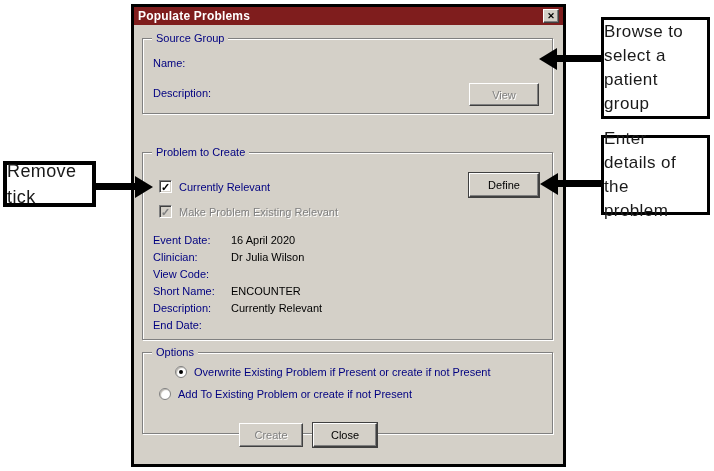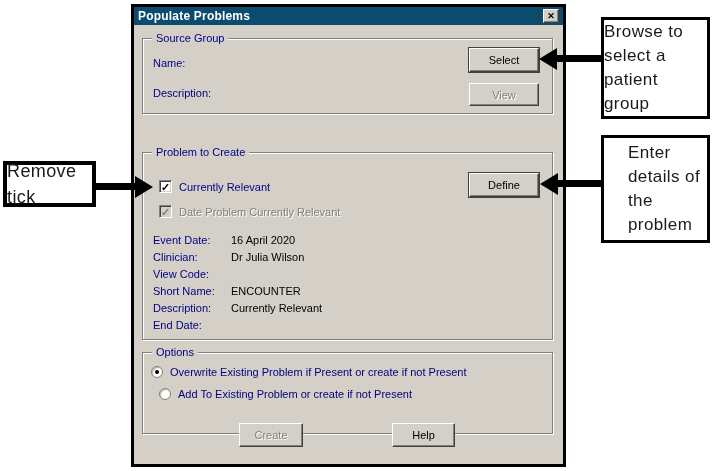--- a/index.html
+++ b/index.html
@@ -7,21 +7,21 @@
   body { font-family:"Liberation Sans", sans-serif; }
   .stage { position:relative; width:714px; height:471px; background:#ffffff; overflow:hidden; }
 
   
   .dialog {
     position:absolute; left:131px; top:4px; width:435px; height:463px;
     background:#d4d0c8; border:3px solid #000000; z-index:5;
   }
   .titlebar {
     position:absolute; left:0; top:0; right:0; height:18px;
-    background:#0c4a6e; display:flex; align-items:center; padding-left:4px;
+    background:#7f1d1d; display:flex; align-items:center; padding-left:4px;
   }
   .titlebar .title { color:#ffffff; font-size:12px; font-weight:bold; letter-spacing:0.2px; }
   .close-btn {
     position:absolute; right:4px; top:2px; width:16px; height:14px;
     background:#d4d0c8; border:1px solid; border-color:#ffffff #404040 #404040 #ffffff;
     box-shadow:inset -1px -1px 0 #808080;
     display:flex; align-items:center; justify-content:center;
     font-size:9px; font-weight:bold; color:#000; line-height:1; cursor:default;
   }
 
@@ -106,43 +106,40 @@
         <span>✕</span>
       </div>
     </div>
 
     <div class="groupbox gb-src">
       <span class="legend">Source Group</span>
       <span class="lbl" style="left:10px; top:18px;">Name:</span>
       <span class="val" style="left:88px; top:18px;"></span>
       <span class="lbl" style="left:10px; top:48px;">Description:</span>
       <span class="val" style="left:88px; top:48px;"></span>
-      <div class="btn default" style="left:326px; top:9px; width:70px; height:24px;">
-        <span>Select</span>
-      </div>
       <div class="btn disabled" style="left:326px; top:44px; width:70px; height:23px;">
         <span>View</span>
       </div>
     </div>
 
     <div class="groupbox gb-problem">
       <span class="legend">Problem to Create</span>
 
       <div class="check-row" style="left:16px; top:27px;">
         <div class="checkbox">
           <span class="check">✓</span>
         </div>
         <span class="cb-label">Currently Relevant</span>
       </div>
 
       <div class="check-row" style="left:16px; top:52px;">
         <div class="checkbox disabled">
           <span class="check">✓</span>
         </div>
-        <span class="cb-label disabled">Date Problem Currently Relevant</span>
+        <span class="cb-label disabled">Make Problem Existing Relevant</span>
       </div>
 
       <div class="btn default" style="left:326px; top:20px; width:70px; height:24px;">
         <span>Define</span>
       </div>
 
       <span class="lbl" style="left:10px; top:81px;text-align:center;">Event Date:</span>
       <span class="val" style="left:88px; top:81px;">16 April 2020</span>
       <span class="lbl" style="left:10px; top:98px;">Clinician:</span>
       <span class="val" style="left:88px; top:98px;">Dr Julia Wilson</span>
@@ -151,46 +148,46 @@
       <span class="lbl" style="left:10px; top:132px;">Short Name:</span>
       <span class="val" style="left:88px; top:132px;">ENCOUNTER</span>
       <span class="lbl" style="left:10px; top:149px;">Description:</span>
       <span class="val" style="left:88px; top:149px;">Currently Relevant</span>
       <span class="lbl" style="left:10px; top:166px;">End Date:</span>
       <span class="val" style="left:88px; top:166px;"></span>
     </div>
 
     <div class="groupbox gb-options">
       <span class="legend">Options</span>
-      <div class="radio-row" style="left:8px; top:13px;">
+      <div class="radio-row" style="left:32px; top:13px;">
         <div class="radio selected"></div>
         <span class="rd-label">Overwrite Existing Problem if Present or create if not Present</span>
       </div>
       <div class="radio-row" style="left:16px; top:35px;">
         <div class="radio"></div>
         <span class="rd-label">Add To Existing Problem or create if not Present</span>
       </div>
     </div>
 
     <div class="btn disabled" style="left:105px; top:416px; width:64px; height:24px;">
       <span>Create</span>
     </div>
-    <div class="btn" style="left:258px; top:416px; width:63px; height:24px;">
-      <span>Help</span>
+    <div class="btn default" style="left:179px; top:416px; width:64px; height:24px;">
+      <span>Close</span>
     </div>
   </div>
 
   <div class="callout" style="left:601px; top:17px; width:109px; height:102px;">
     <div class="line">Browse to</div>
     <div class="line">select a</div>
     <div class="line">patient</div>
     <div class="line">group</div>
   </div>
 
-  <div class="callout" style="left:601px; top:135px; width:109px; height:108px;padding-left:24px;">
+  <div class="callout" style="left:601px; top:135px; width:109px; height:80px;">
     <div class="line">Enter</div>
     <div class="line">details of</div>
     <div class="line">the</div>
     <div class="line">problem</div>
   </div>
 
   <div class="callout co-remove" style="left:3px; top:161px; width:93px; height:46px;">
     <div class="line">Remove</div>
     <div class="line">tick</div>
   </div>

